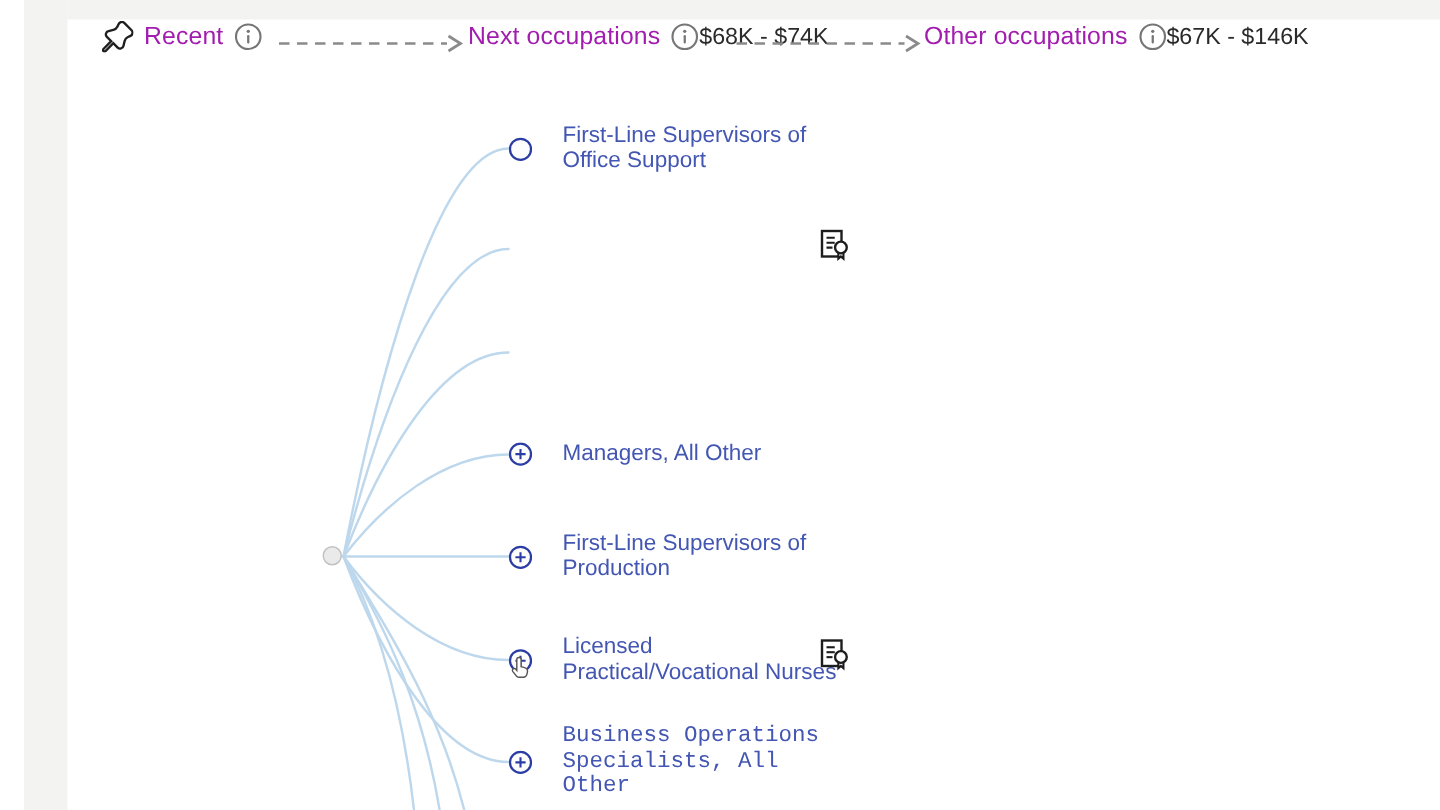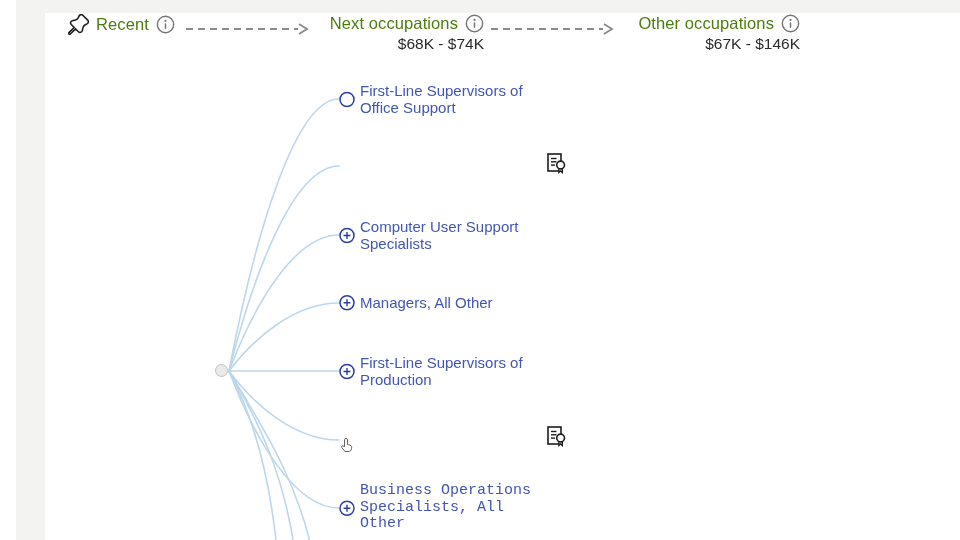--- a/index.html
+++ b/index.html
@@ -5,35 +5,35 @@
   html,body{margin:0;padding:0;background:#ffffff;}
   #stage{
     position:relative;width:960px;height:540px;overflow:hidden;
     font-family:"Liberation Sans",sans-serif;background:#ffffff;
   }
   .gutter-left{position:absolute;left:16px;top:0;width:29px;height:540px;background:#f3f3f2;}
   .gutter-top{position:absolute;left:45px;top:0;width:915px;height:13px;background:#f3f3f2;}
 
   
   .hdr-group{position:absolute;display:flex;align-items:center;gap:7px;}
-  .hdr-label{font-size:16.5px;color:#4d7c0f;letter-spacing:.1px;white-space:nowrap;}
-  .hdr-col{position:absolute;display:flex;flex-direction:column;align-items:flex-end;}
+  .hdr-label{font-size:16.5px;color:#a21caf;letter-spacing:.1px;white-space:nowrap;}
+  .hdr-col{position:absolute;display:flex;flex-direction:row;align-items:center;}
   .hdr-row{display:flex;align-items:center;gap:7px;}
   .salary{font-size:15.5px;color:#2a2a2a;margin-top:2px;white-space:nowrap;}
   .dash-arrow{position:absolute;top:22px;}
 
   
   #edges{position:absolute;left:0;top:0;z-index:1;}
   .root-label{position:absolute;left:51px;top:371px;transform:translateY(-50%);
     font-size:15.5px;color:#3b3b3b;white-space:nowrap;z-index:2;}
   .root-node{position:absolute;left:215px;top:364px;width:13px;height:13px;border-radius:50%;
     background:#eaeaea;border:1.5px solid #c2c2c2;z-index:3;box-sizing:border-box;}
 
   .occ-row{position:absolute;left:339px;transform:translateY(-50%);
-    display:flex;align-items:center;gap:5px;z-index:3;cursor:pointer;justify-content:flex-end;}
+    display:flex;align-items:center;gap:20px;z-index:3;cursor:pointer;justify-content:flex-end;}
   .occ-icon{flex:0 0 auto;width:16px;height:16px;display:block;}
   .occ-label{font-size:15px;line-height:16.5px;color:#4356b2;max-width:192px;}
 
   .badge{position:absolute;left:544px;transform:translateY(-50%);z-index:3;}
   .cursor{position:absolute;left:341px;top:437px;z-index:5;}
 </style>
 </head>
 <body>
 
 <div id="stage">
@@ -104,47 +104,47 @@
   <div class="root-node"></div>
 
   <div class="occ-row" style="top:99px;">
     <svg class="occ-icon" viewBox="0 0 16 16">
       <circle cx="8" cy="8" r="7" fill="#fdfdfd" stroke="#2b3da4" stroke-width="1.5"></circle>
     </svg>
     <span class="occ-label">First-Line Supervisors of Office Support</span>
   </div>
 
 
-  <div class="occ-row" style="top:235px;">
-    <svg class="occ-icon" viewBox="0 0 16 16">
-      <circle cx="8" cy="8" r="7" fill="#fdfdfd" stroke="#2b3da4" stroke-width="1.5"></circle>
-      <line x1="8" y1="4.6" x2="8" y2="11.4" stroke="#2b3da4" stroke-width="1.4"></line>
-      <line x1="4.6" y1="8" x2="11.4" y2="8" stroke="#2b3da4" stroke-width="1.4"></line>
-    </svg>
-    <span class="occ-label">Computer User Support Specialists</span>
-  </div>
 
   <div class="occ-row" style="top:303px;">
     <svg class="occ-icon" viewBox="0 0 16 16">
       <circle cx="8" cy="8" r="7" fill="#fdfdfd" stroke="#2b3da4" stroke-width="1.5"></circle>
       <line x1="8" y1="4.6" x2="8" y2="11.4" stroke="#2b3da4" stroke-width="1.4"></line>
       <line x1="4.6" y1="8" x2="11.4" y2="8" stroke="#2b3da4" stroke-width="1.4"></line>
     </svg>
     <span class="occ-label">Managers, All Other</span>
   </div>
 
   <div class="occ-row" style="top:371px;">
     <svg class="occ-icon" viewBox="0 0 16 16">
       <circle cx="8" cy="8" r="7" fill="#fdfdfd" stroke="#2b3da4" stroke-width="1.5"></circle>
       <line x1="8" y1="4.6" x2="8" y2="11.4" stroke="#2b3da4" stroke-width="1.4"></line>
       <line x1="4.6" y1="8" x2="11.4" y2="8" stroke="#2b3da4" stroke-width="1.4"></line>
     </svg>
     <span class="occ-label">First-Line Supervisors of Production</span>
   </div>
 
+  <div class="occ-row" style="top:440px;">
+    <svg class="occ-icon" viewBox="0 0 16 16">
+      <circle cx="8" cy="8" r="7" fill="#fdfdfd" stroke="#2b3da4" stroke-width="1.5"></circle>
+      <line x1="8" y1="4.6" x2="8" y2="11.4" stroke="#2b3da4" stroke-width="1.4"></line>
+      <line x1="4.6" y1="8" x2="11.4" y2="8" stroke="#2b3da4" stroke-width="1.4"></line>
+    </svg>
+    <span class="occ-label">Licensed Practical/Vocational Nurses</span>
+  </div>
 
   <div class="occ-row" style="top:508px;font-family:Liberation Mono, monospace;">
     <svg class="occ-icon" viewBox="0 0 16 16">
       <circle cx="8" cy="8" r="7" fill="#fdfdfd" stroke="#2b3da4" stroke-width="1.5"></circle>
       <line x1="8" y1="4.6" x2="8" y2="11.4" stroke="#2b3da4" stroke-width="1.4"></line>
       <line x1="4.6" y1="8" x2="11.4" y2="8" stroke="#2b3da4" stroke-width="1.4"></line>
     </svg>
     <span class="occ-label">Business Operations Specialists, All Other</span>
   </div>
 

